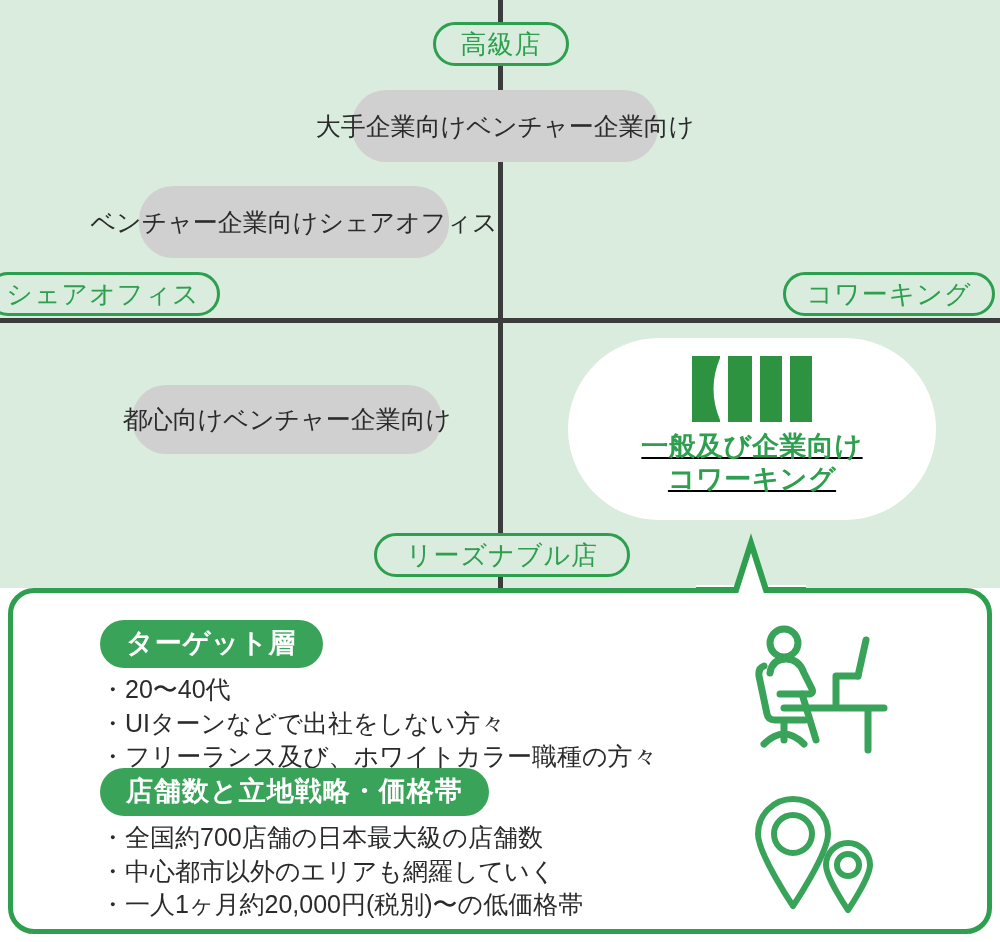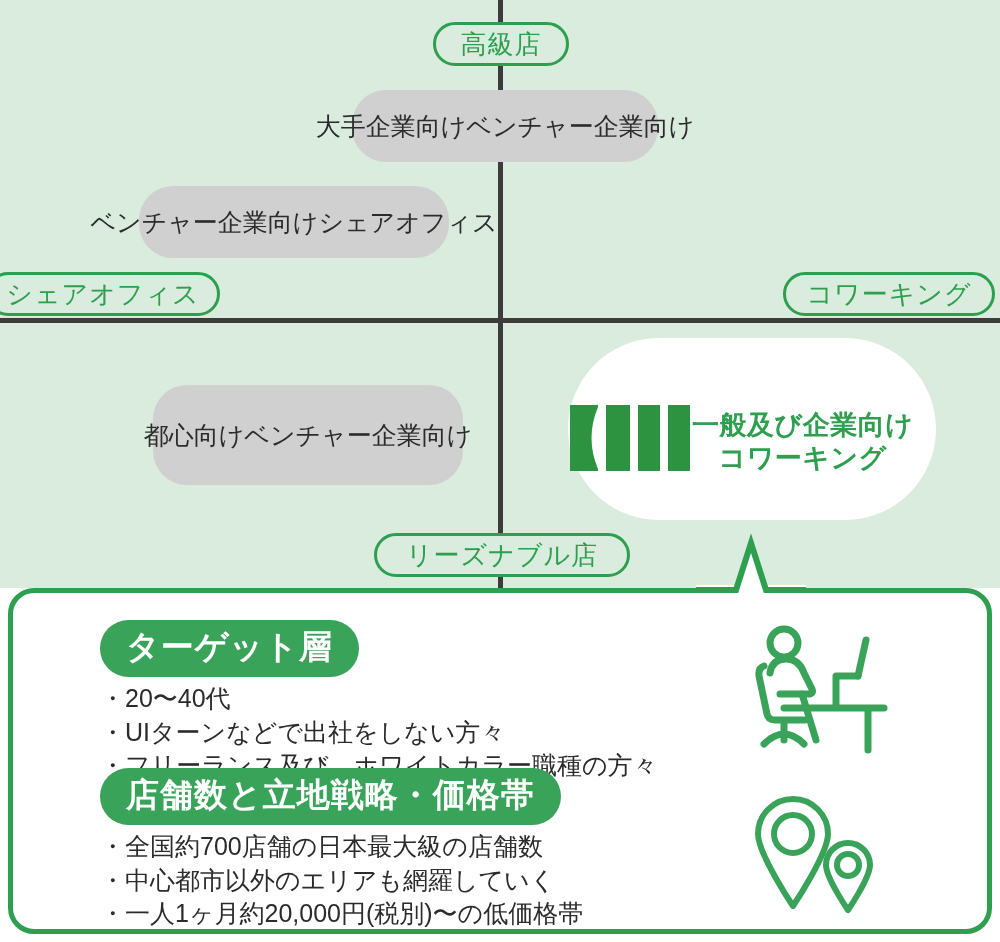--- a/index.html
+++ b/index.html
@@ -51,31 +51,32 @@
     border-radius: 34px;
     color: #2b2b2b;
     font-size: 25px;
     line-height: 1.32;
     text-align: center;
     white-space: nowrap;
     z-index: 3;
   }
   #gbox-major   { left: 352px; top: 90px;  width: 306px; height: 72px; }
   #gbox-venture { left: 139px; top: 186px; width: 310px; height: 72px; }
-  #gbox-urban   { left: 153px; top: 385px; width: 310px; height: 100px; }
+  #gbox-urban   { left: 132px; top: 385px; width: 310px; height: 69px; }
 
   
   #bubble {
     position: absolute; left: 568px; top: 338px; width: 368px; height: 182px;
     background: #ffffff;
     border-radius: 92px;
-    display: flex; 
+    display: flex; flex-direction: column;
     align-items: center; justify-content: flex-start;
     padding-top: 18px;
     z-index: 5;
+    text-decoration: underline;
   }
   #bubble-logo { width: 124px; height: 66px; display: block; }
   #bubble-text {
     margin-top: 8px;
     color: #2e9e4f;
     font-size: 27px;
     font-weight: bold;
     line-height: 1.22;
     text-align: center;
     letter-spacing: 0.5px;
@@ -97,21 +98,21 @@
 
   .section { position: absolute; }
   #sec-target { left: 100px; top: 620px; z-index: 7; }
   #sec-store  { left: 100px; top: 768px; z-index: 7; }
 
   .badge {
     display: inline-flex; align-items: center; justify-content: center;
     background: #3aa35a;
     color: #ffffff;
     border-radius: 999px;
-    font-size: 33px;
+    font-size: 27px;
     font-weight: bold;
     padding: 5px 26px 7px 26px;
     letter-spacing: 1px;
     white-space: nowrap;
   }
   .bullets { margin-top: 5px; }
   .bullets li {
     list-style: none;
     color: #2b2b2b;
     font-size: 25px;

